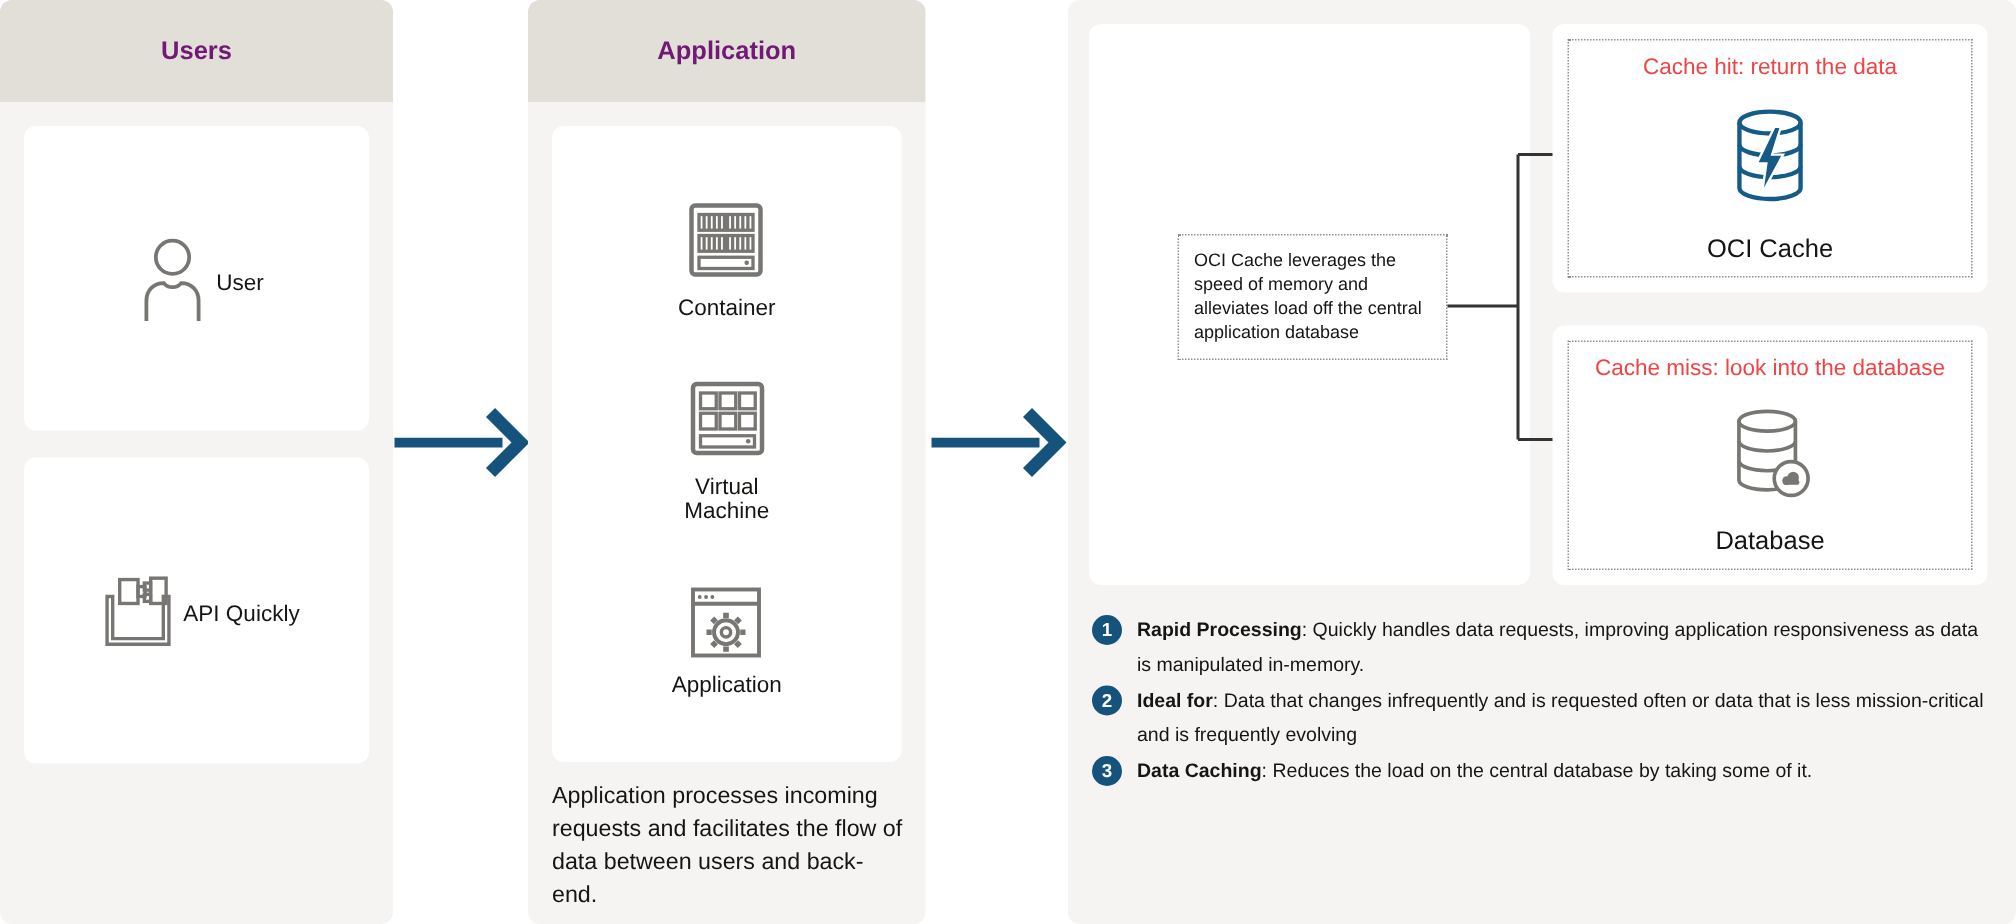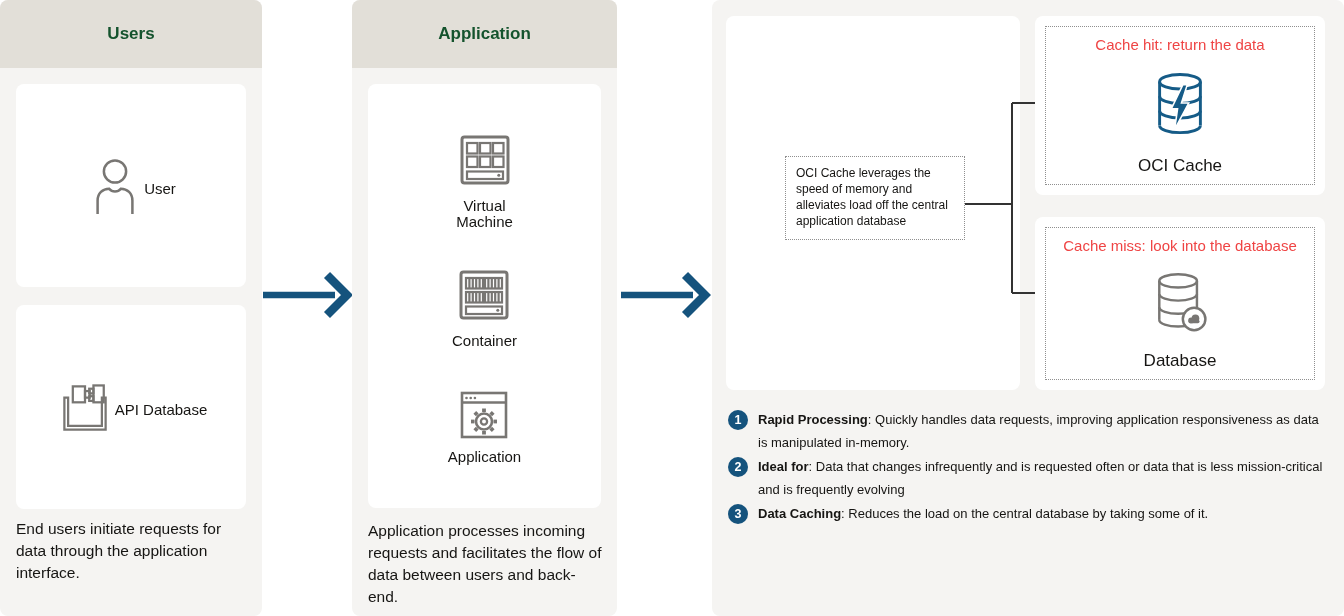--- a/index.html
+++ b/index.html
@@ -6,21 +6,21 @@
   html,body { width:1344px; height:616px; background:#ffffff;
     font-family:"Liberation Sans","DejaVu Sans",sans-serif; color:#161513; }
   .stage { position:relative; width:1344px; height:616px; overflow:hidden; }
 
   .col { position:absolute; top:0; height:616px; border-radius:8px; overflow:hidden; background:#f5f4f2; }
   .col-users { left:0; width:262px; }
   .col-app   { left:352px; width:265px; }
   .col-back  { left:712px; width:632px; }
 
   .col-header { height:68px; background:#e2dfd8; display:flex; align-items:center; justify-content:center;
-    font-weight:bold; font-size:17px; color:#14532d; }
+    font-weight:bold; font-size:17px; color:#701a75; }
   .col-body { position:relative; height:548px; }
 
   .card { background:#ffffff; border-radius:8px; }
 
   
   .col-users .card { position:absolute; left:16px; width:230px; display:flex; flex-direction:row;
     align-items:center; justify-content:center; }
   .card-user { top:16px; height:203px; }
   .card-api  { top:237px; height:204px; }
   .icon-label { font-size:15px; margin-top:6px; text-align:center; line-height:16px; }
@@ -84,74 +84,73 @@
         <svg width="60" height="62" viewBox="0 0 64 64">
           <g fill="none" stroke="#787673" stroke-width="2.4">
             <path d="M10,22 H14 V52 H50 V22 H54 V56 H10 Z"></path>
             <rect x="19" y="10" width="13" height="17"></rect>
             <rect x="32" y="15" width="5" height="7"></rect>
             <rect x="41" y="9" width="11" height="18"></rect>
             <rect x="36.5" y="12.5" width="4.5" height="5"></rect>
             <rect x="36.5" y="20.5" width="4.5" height="5"></rect>
           </g>
         </svg>
-        <div class="icon-label">API Database</div>
-      </div>
-
-      <div class="col-desc">End users initiate requests for data through the application interface.</div>
+        <div class="icon-label">API Quickly</div>
+      </div>
+
     </div>
   </div>
 
   <svg class="flow-arrow fa1" viewBox="0 0 92 56">
     <g stroke="#15537d" fill="none">
       <path d="M2,28 H74" stroke-width="6.5"></path>
       <polyline points="66,8 86,28 66,48" stroke-width="8.5"></polyline>
     </g>
   </svg>
 
   <div class="col col-app">
     <div class="col-header">Application</div>
     <div class="col-body">
 
       <div class="card card-appstack">
+
+        <div class="stack-item">
+          <svg width="64" height="64" viewBox="0 0 64 64">
+            <defs>
+              <g id="sbox" fill="none" stroke="#787673" stroke-width="2.2">
+                <rect x="0" y="0" width="17" height="10.5"></rect>
+                <path d="M3.4,0 V10.5 M6.8,0 V10.5 M10.2,0 V10.5 M13.6,0 V10.5"></path>
+              </g>
+            </defs>
+            <rect x="9" y="9" width="46" height="46" rx="2.5" fill="none" stroke="#787673" stroke-width="3"></rect>
+            <use href="#sbox" x="14" y="15"></use>
+            <use href="#sbox" x="33" y="15"></use>
+            <use href="#sbox" x="14" y="29"></use>
+            <use href="#sbox" x="33" y="29"></use>
+            <rect x="14" y="43.5" width="36" height="7.5" fill="none" stroke="#787673" stroke-width="2.2"></rect>
+            <circle cx="45.8" cy="47.2" r="1.5" fill="#787673"></circle>
+          </svg>
+          <div class="icon-label">Container</div>
+        </div>
 
         <div class="stack-item">
           <svg width="64" height="64" viewBox="0 0 64 64">
             <g fill="none" stroke="#787673" stroke-width="2.2">
               <rect x="9" y="9" width="46" height="46" rx="2.5" stroke-width="3"></rect>
               <rect x="14" y="15" width="10.5" height="10.5"></rect>
               <rect x="27" y="15" width="10.5" height="10.5"></rect>
               <rect x="40" y="15" width="10.5" height="10.5"></rect>
               <rect x="14" y="28.5" width="10.5" height="10.5"></rect>
               <rect x="27" y="28.5" width="10.5" height="10.5"></rect>
               <rect x="40" y="28.5" width="10.5" height="10.5"></rect>
               <rect x="14" y="43.5" width="36" height="7.5"></rect>
             </g>
             <circle cx="45.8" cy="47.2" r="1.5" fill="#787673"></circle>
           </svg>
           <div class="icon-label vm-label">Virtual Machine</div>
-        </div>
-
-        <div class="stack-item">
-          <svg width="64" height="64" viewBox="0 0 64 64">
-            <defs>
-              <g id="sbox" fill="none" stroke="#787673" stroke-width="2.2">
-                <rect x="0" y="0" width="17" height="10.5"></rect>
-                <path d="M3.4,0 V10.5 M6.8,0 V10.5 M10.2,0 V10.5 M13.6,0 V10.5"></path>
-              </g>
-            </defs>
-            <rect x="9" y="9" width="46" height="46" rx="2.5" fill="none" stroke="#787673" stroke-width="3"></rect>
-            <use href="#sbox" x="14" y="15"></use>
-            <use href="#sbox" x="33" y="15"></use>
-            <use href="#sbox" x="14" y="29"></use>
-            <use href="#sbox" x="33" y="29"></use>
-            <rect x="14" y="43.5" width="36" height="7.5" fill="none" stroke="#787673" stroke-width="2.2"></rect>
-            <circle cx="45.8" cy="47.2" r="1.5" fill="#787673"></circle>
-          </svg>
-          <div class="icon-label">Container</div>
         </div>
 
         <div class="stack-item">
           <svg width="64" height="60" viewBox="0 0 64 60">
             <g fill="none" stroke="#787673" stroke-width="2.6">
               <rect x="10" y="10" width="44" height="44"></rect>
               <path d="M10,19.5 H54"></path>
               <circle cx="32" cy="38.5" r="8"></circle>
               <circle cx="32" cy="38.5" r="3.1" stroke-width="2.3"></circle>
               <g stroke-width="3.8">

